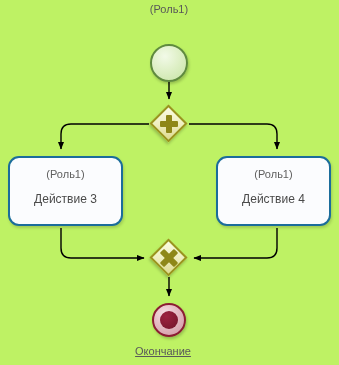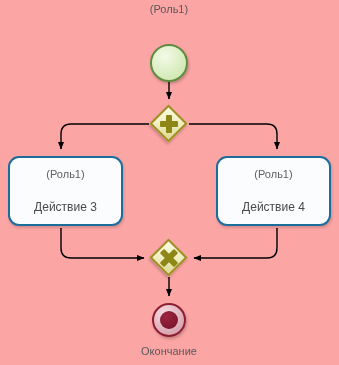--- a/index.html
+++ b/index.html
@@ -10,21 +10,21 @@
   body {
     width: 339px;
     height: 365px;
     font-family: "Liberation Sans", sans-serif;
     overflow: hidden;
   }
   #canvas {
     position: relative;
     width: 339px;
     height: 365px;
-    background: #fca5a5;
+    background: #bef264;
   }
   #edges {
     position: absolute;
     left: 0;
     top: 0;
     width: 339px;
     height: 365px;
     pointer-events: none;
   }
 
@@ -131,21 +131,21 @@
   }
   .task .role {
     color: #5f5f5f;
     font-size: 11px;
     line-height: 14px;
   }
   .task .name {
     color: #4a4a4a;
     font-size: 12px;
     line-height: 15px;
-    margin-top: 19px;
+    margin-top: 11px;
   }
 </style>
 </head>
 <body>
 
 <div id="canvas">
 
   <svg id="edges" viewBox="0 0 339 365" width="339" height="365">
     <defs>
       <marker id="arrow" markerWidth="9" markerHeight="9" refX="7.4" refY="3.2" orient="auto" markerUnits="userSpaceOnUse">
@@ -193,17 +193,17 @@
     <div class="diamond"></div>
     <div class="mark cross">
       <span class="bar a"></span>
       <span class="bar b"></span>
     </div>
   </div>
 
   <div class="end-event" style="left:152px; top:303px;">
     <div class="core"></div>
   </div>
-  <div class="ext-label" style="left:119px; top:345px; width:100px;">
+  <div class="ext-label" style="left:113px; top:345px; width:100px;text-decoration:underline;">
     <div>Окончание</div>
   </div>
 
 </div>
 
 </body></html>

